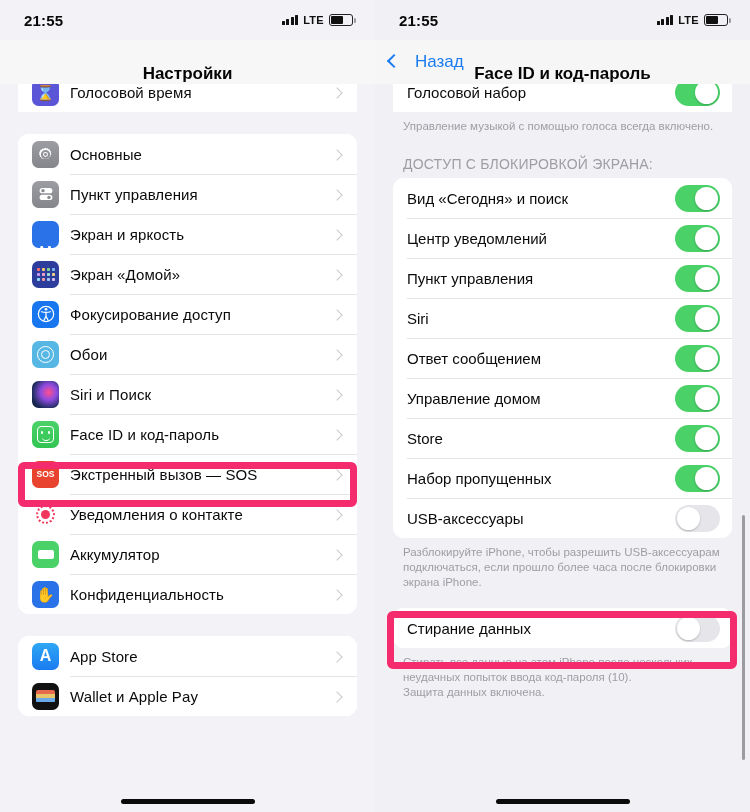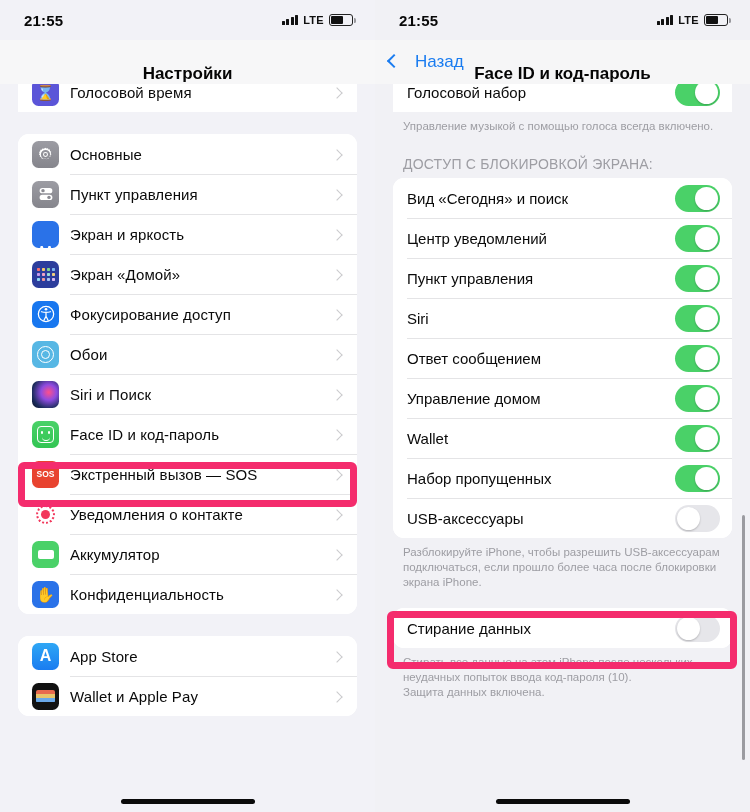--- a/index.html
+++ b/index.html
@@ -446,21 +446,21 @@
               <span class="knob"></span>
             </div>
         </div>
         <div class="trow">
           <div class="label">Управление домом</div>
           <div class="toggle on">
               <span class="knob"></span>
             </div>
         </div>
         <div class="trow">
-          <div class="label">Wallet</div>
+          <div class="label">Store</div>
           <div class="toggle on">
               <span class="knob"></span>
             </div>
         </div>
         <div class="trow">
           <div class="label">Набор пропущенных</div>
           <div class="toggle on">
               <span class="knob"></span>
             </div>
         </div>

